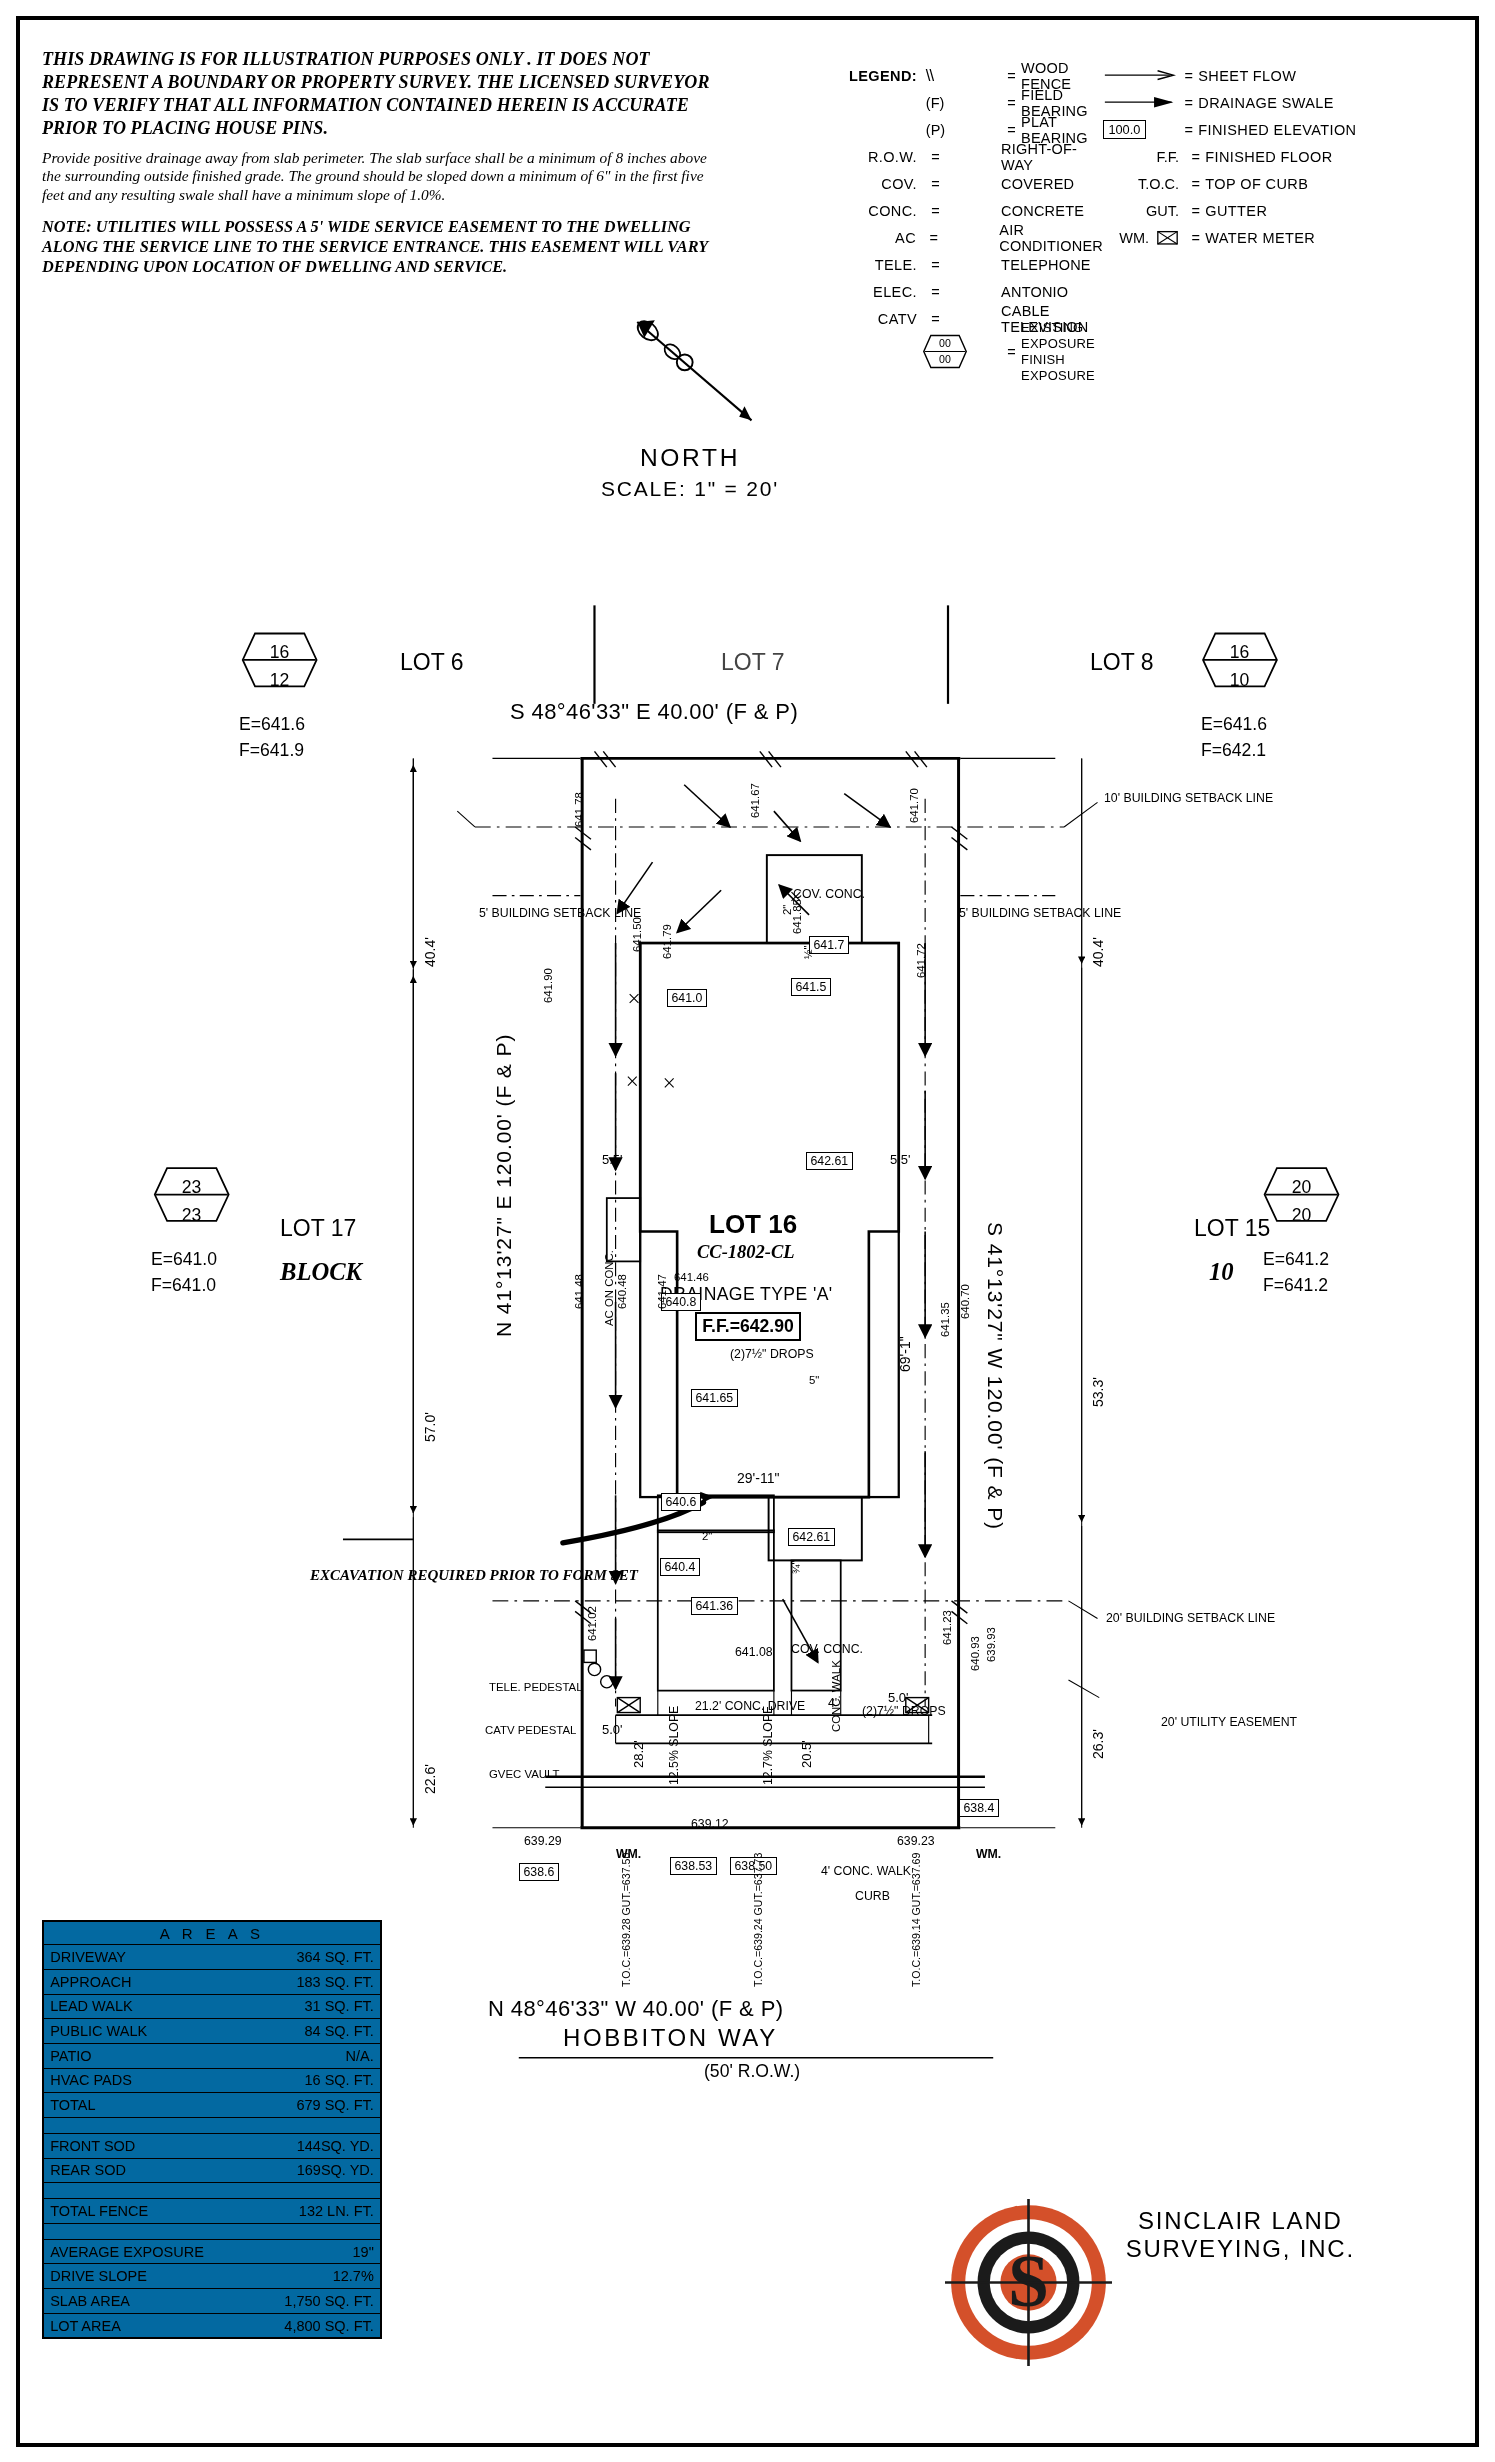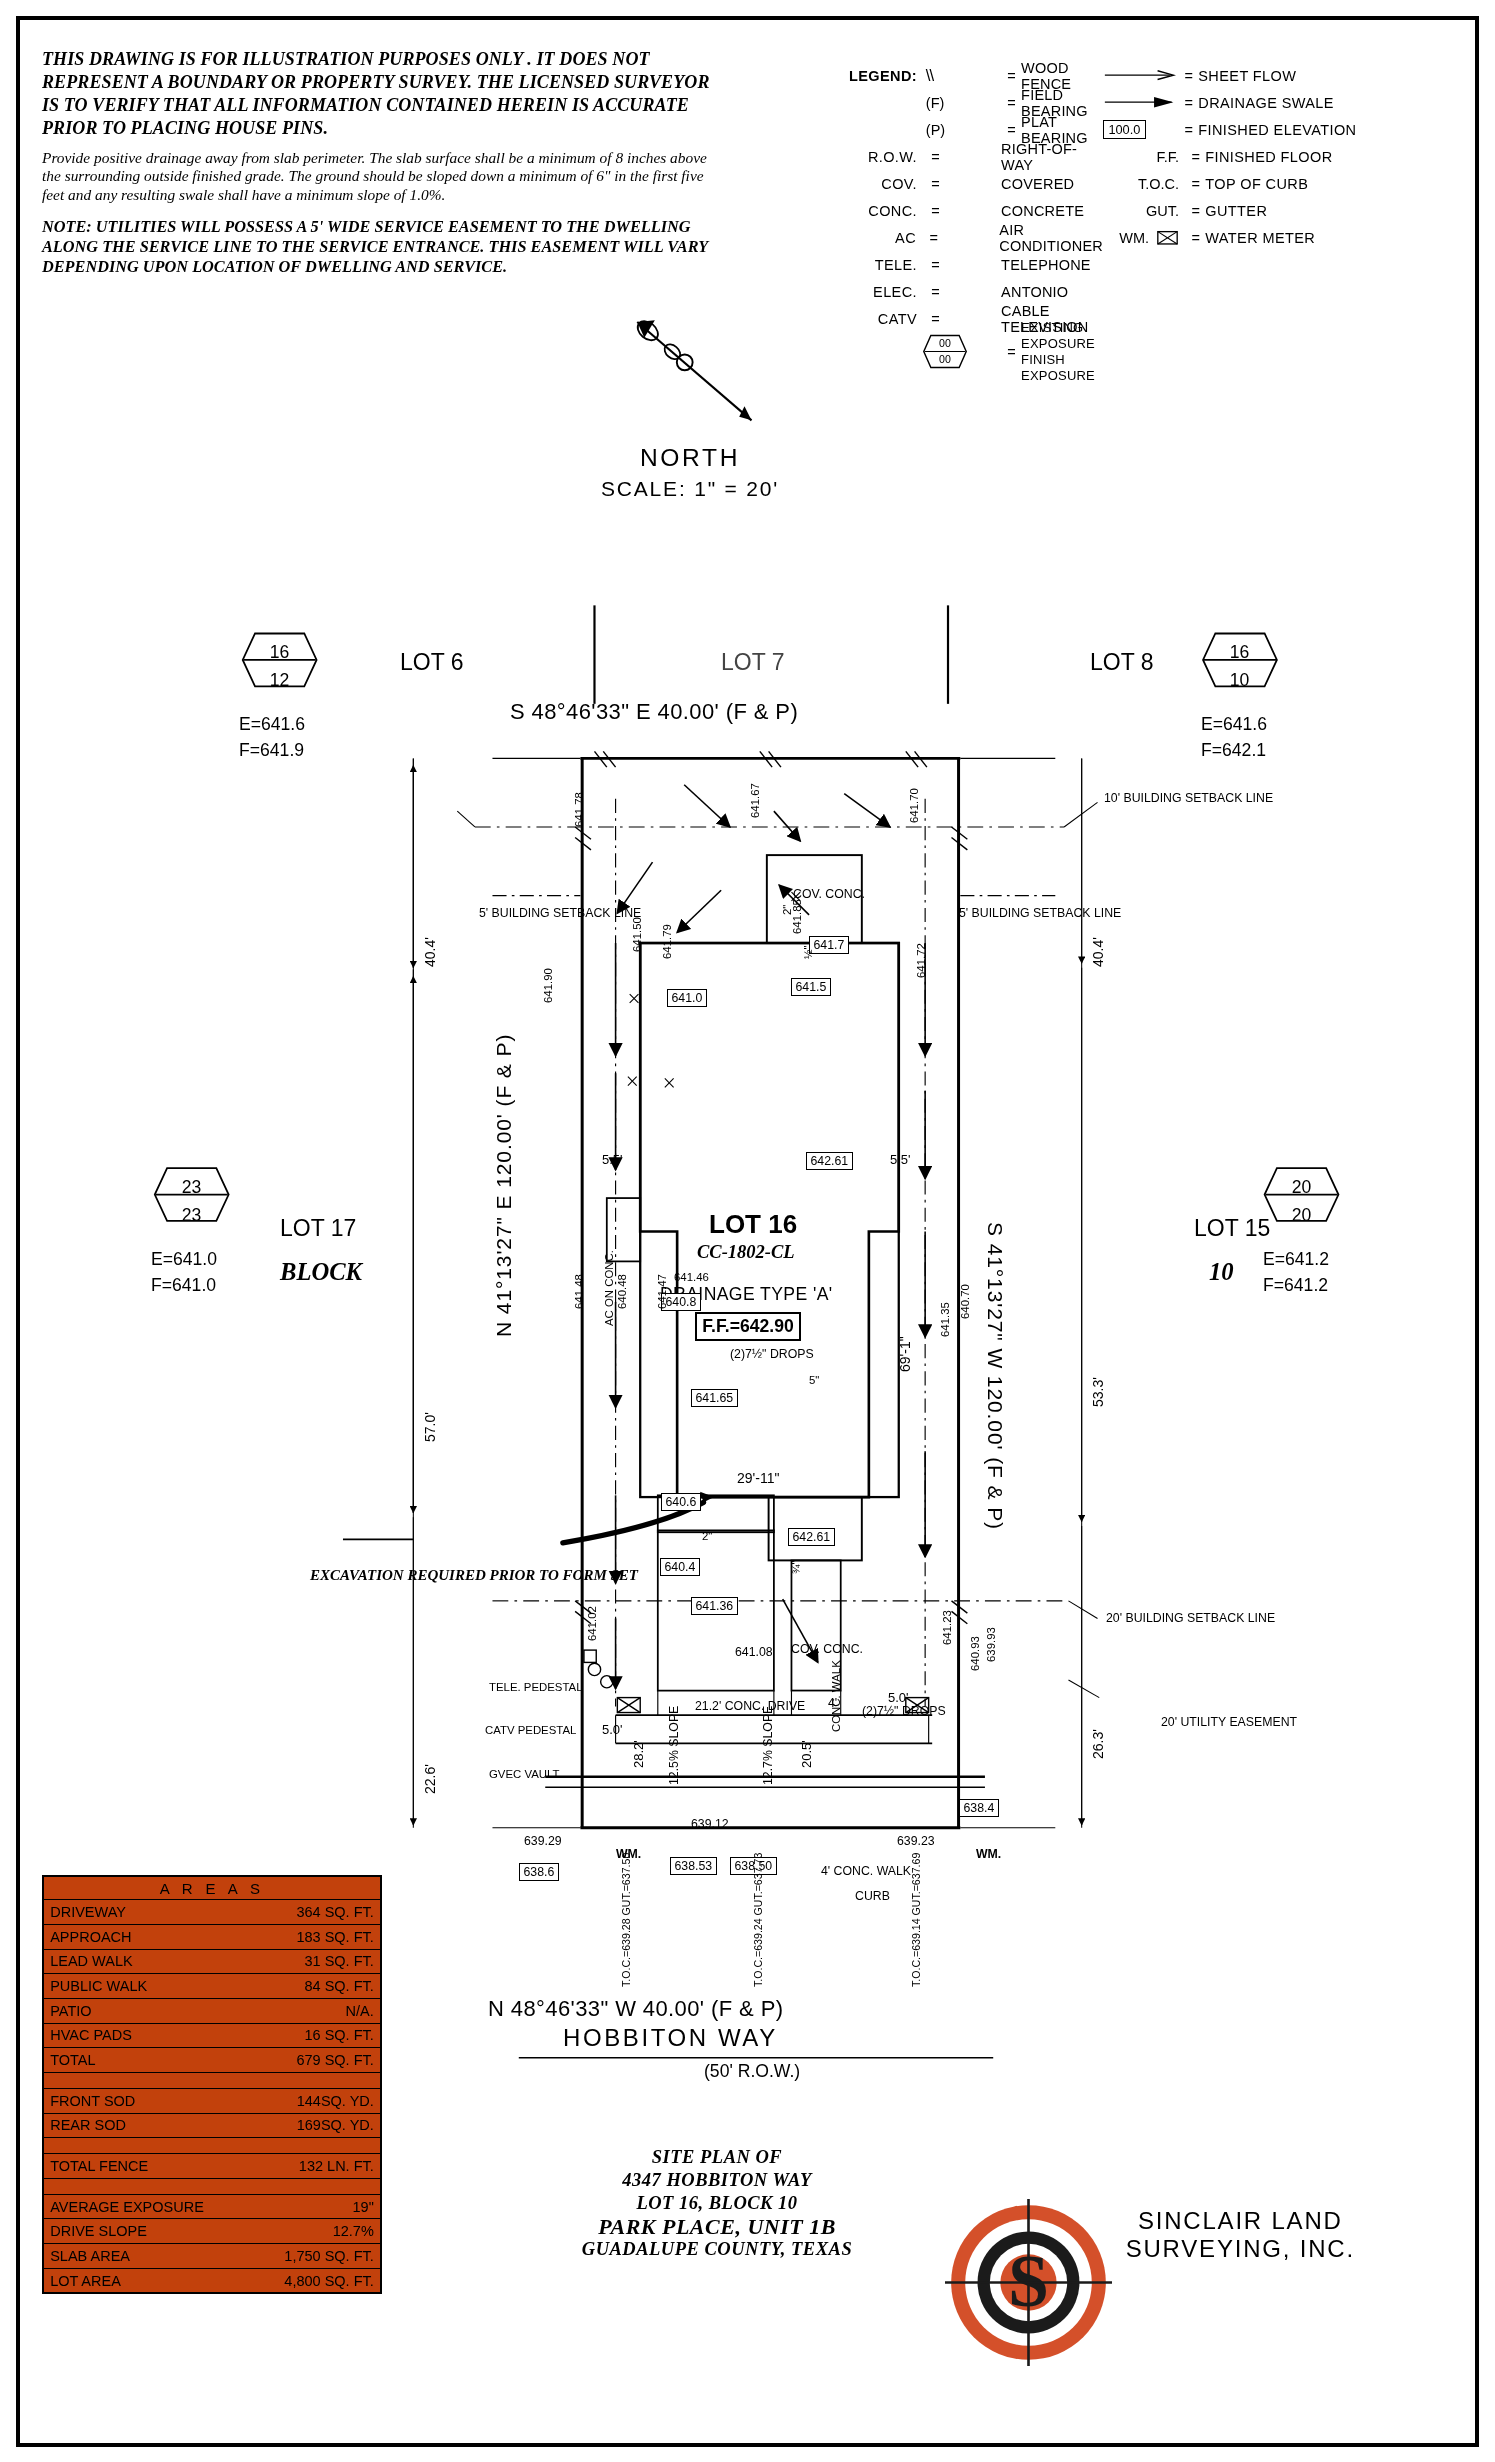--- a/index.html
+++ b/index.html
@@ -43,21 +43,21 @@
   .f14{font-size:12.3px;}
   .f15{font-size:13px;}
   .f16{font-size:14px;}
   .f20{font-size:17.6px;}
   .f26{font-size:23px;}
   .rot90{transform:rotate(-90deg);transform-origin:0 0;}
   .rot90b{transform:rotate(90deg);transform-origin:0 0;}
   .boxlabel{border:1.3px solid #000;background:#fff;padding:0.9px 3.5px;font-size:12.3px;}
 
   
-  #areas{left:42px;top:1875px;width:336px;border:2.2px solid #000;background:#c2410c;}
+  #areas{left:42px;top:1920px;width:336px;border:2.2px solid #000;background:#0369a1;}
   #areas .hd{text-align:center;font-size:15px;letter-spacing:4.4px;border-bottom:1.8px solid #000;padding:2.6px 0;}
   #areas table{border-collapse:collapse;width:100%;font-size:14.5px;}
   #areas td{border-top:1.3px solid #000;padding:2.6px 6.2px;height:18.5px;}
   #areas td.v{text-align:right;width:97px;}
   #areas tr.nobord td{border-top:none;}
   #areas tr.gap td{height:9.7px;border-top:1.3px solid #000;}
   #areas tr.gap2 td{height:9.7px;border-top:1.3px solid #000;}
 
   
   #titleblock{left:528px;top:2146px;width:378px;text-align:center;}
@@ -622,27 +622,20 @@
             <td class="v">1,750 SQ. FT.</td>
           </tr>
         <tr>
             <td>LOT AREA</td>
             <td class="v">4,800 SQ. FT.</td>
           </tr>
       </tbody>
     </table>
   </div>
 
-  <div class="abs" id="titleblock">
-    <div class="tline">SITE PLAN OF</div>
-    <div class="tline">4347 HOBBITON WAY</div>
-    <div class="tline">LOT 16, BLOCK 10</div>
-    <div class="tline tbig">PARK PLACE, UNIT 1B</div>
-    <div class="tline">GUADALUPE COUNTY, TEXAS</div>
-  </div>
 
 
   <svg id="logo" viewBox="0 0 190 190">
     <circle cx="95" cy="95" r="88" fill="#d4502a"></circle>
     <circle cx="95" cy="95" r="72" fill="#ffffff"></circle>
     <circle cx="95" cy="95" r="58" fill="#1b1b1b"></circle>
     <circle cx="95" cy="95" r="44" fill="#ffffff"></circle>
     <circle cx="95" cy="95" r="32" fill="#d4502a"></circle>
     <text x="95" y="122" font-size="84" font-weight="bold" text-anchor="middle" fill="#1b1b1b" font-family="Liberation Serif, serif">S</text>
     <line x1="95" y1="0" x2="95" y2="190" stroke="#1b1b1b" stroke-width="3"></line>

